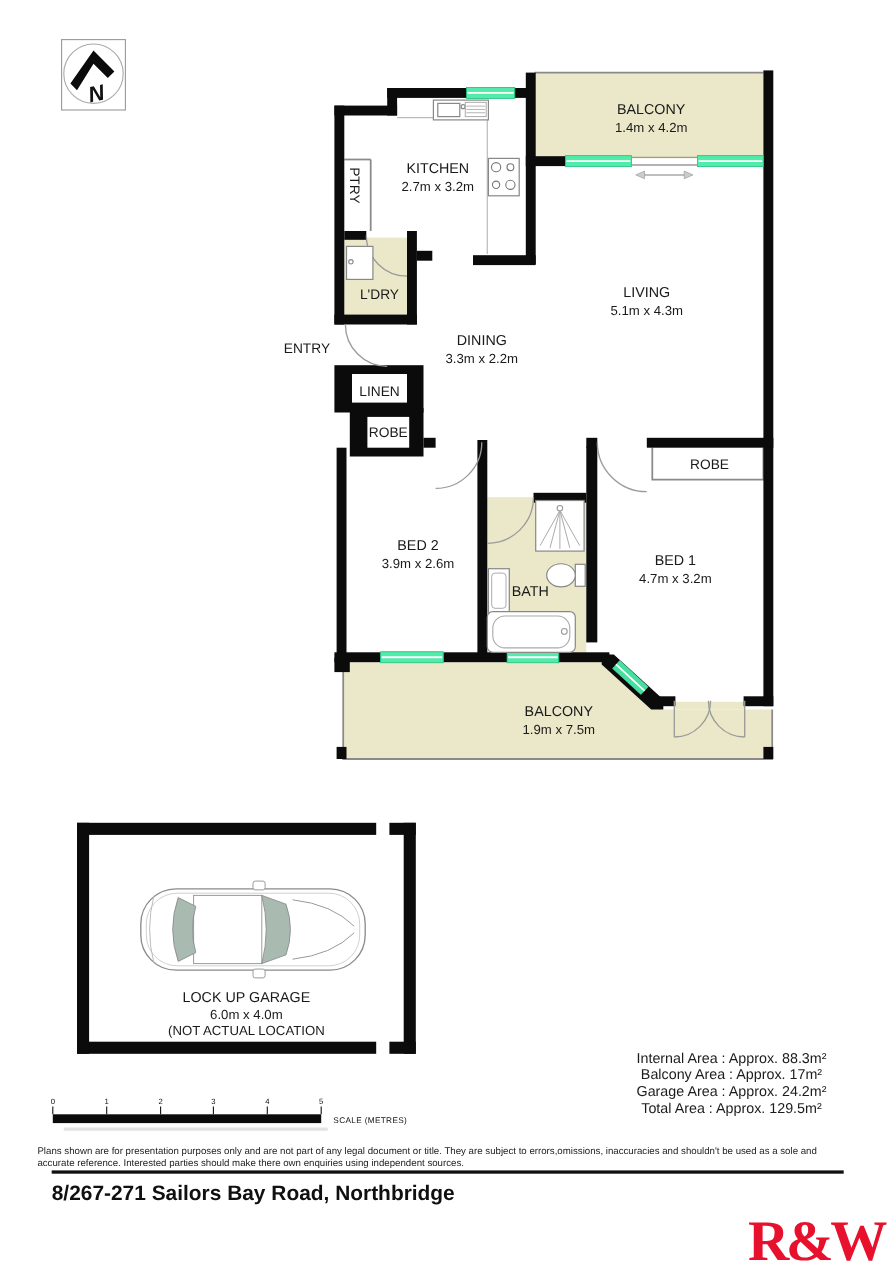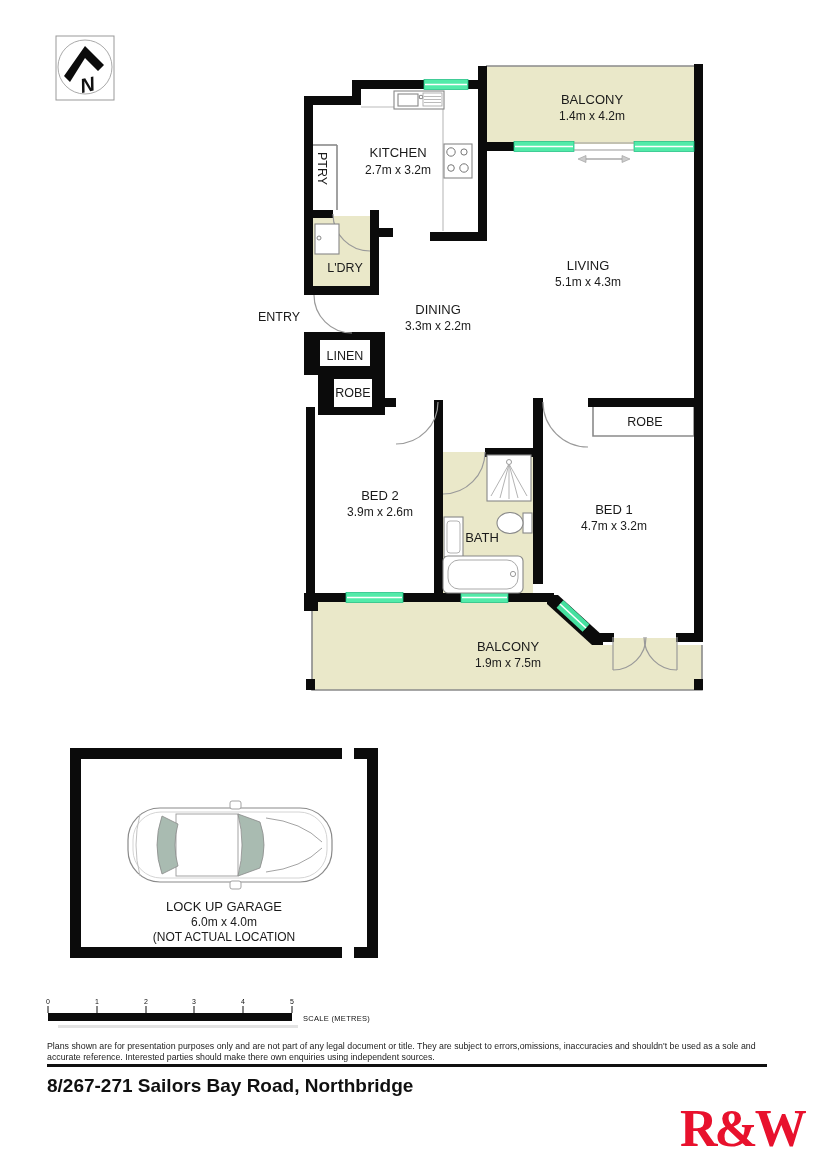--- a/index.html
+++ b/index.html
@@ -11,21 +11,21 @@
   .small-lab{font-family:"Liberation Sans",sans-serif;font-size:12.5px;fill:#1a1a1a;}
   .tick-lab{font-family:"Liberation Sans",sans-serif;font-size:7px;fill:#111;}
   .scale-lab{font-family:"Liberation Sans",sans-serif;font-size:7.5px;fill:#111;letter-spacing:.3px;}
   .wall{fill:#0b0b0b;}
   .win{fill:#52EBA9;stroke:#1fbf82;stroke-width:.75;}
   .thin{stroke:#8a8a8a;stroke-width:1.6;fill:none;}
   .arc{stroke:#9a9a9a;stroke-width:1.2;fill:none;}
   .fixture{stroke:#888;stroke-width:1.1;fill:#fff;}
   .areas-block{position:absolute;left:540px;top:954px;width:250px;text-align:center;
                font-size:13px;line-height:15.2px;color:#1c1c1c;}
-  .disclaimer{position:absolute;left:47px;top:1041px;width:722px;font-size:8.8px;
+  .disclaimer{position:absolute;left:34px;top:1041px;width:722px;font-size:8.8px;
               line-height:11.3px;color:#222;}
   .divider{position:absolute;left:47px;top:1064px;width:720px;height:2.5px;background:#101010;}
   .address{position:absolute;left:47px;top:1075px;font-size:19px;font-weight:bold;color:#101010;}
   .logo{position:absolute;left:680px;top:1102px;width:112px;text-align:right;
         font-family:"Liberation Serif",serif;font-weight:bold;font-size:52px;
         letter-spacing:-3px;line-height:1.05;}
 </style>
 </head>
 <body>
 
@@ -290,20 +290,26 @@
           <line x1="194" y1="1006" x2="194" y2="1013"></line>
       <line x1="243" y1="1006" x2="243" y2="1013"></line>
           <line x1="292" y1="1006" x2="292" y2="1013"></line>
     </g>
     <rect x="48" y="1013" width="244" height="8" fill="#0b0b0b"></rect>
     <rect x="58" y="1025" width="240" height="3" fill="#e3e3e3"></rect>
     <text class="scale-lab" x="303" y="1021">SCALE (METRES)</text>
   </g>
 </svg>
 
+<div class="areas-block">
+  <div>Internal Area : Approx. 88.3m²</div>
+  <div>Balcony Area : Approx. 17m²</div>
+  <div>Garage Area : Approx. 24.2m²</div>
+  <div>Total Area : Approx. 129.5m²</div>
+</div>
 
 <div class="disclaimer">Plans shown are for presentation purposes only and are not part of any legal document or title. They are subject to errors,omissions, inaccuracies and shouldn't be used as a sole and accurate reference. Interested parties should make there own enquiries using independent sources.</div>
 <div class="divider"></div>
 
 <div class="address">8/267-271 Sailors Bay Road, Northbridge</div>
 <div class="logo" style="color:#E8112D">R&amp;W</div>
 
 </div>
 
 </body></html>

